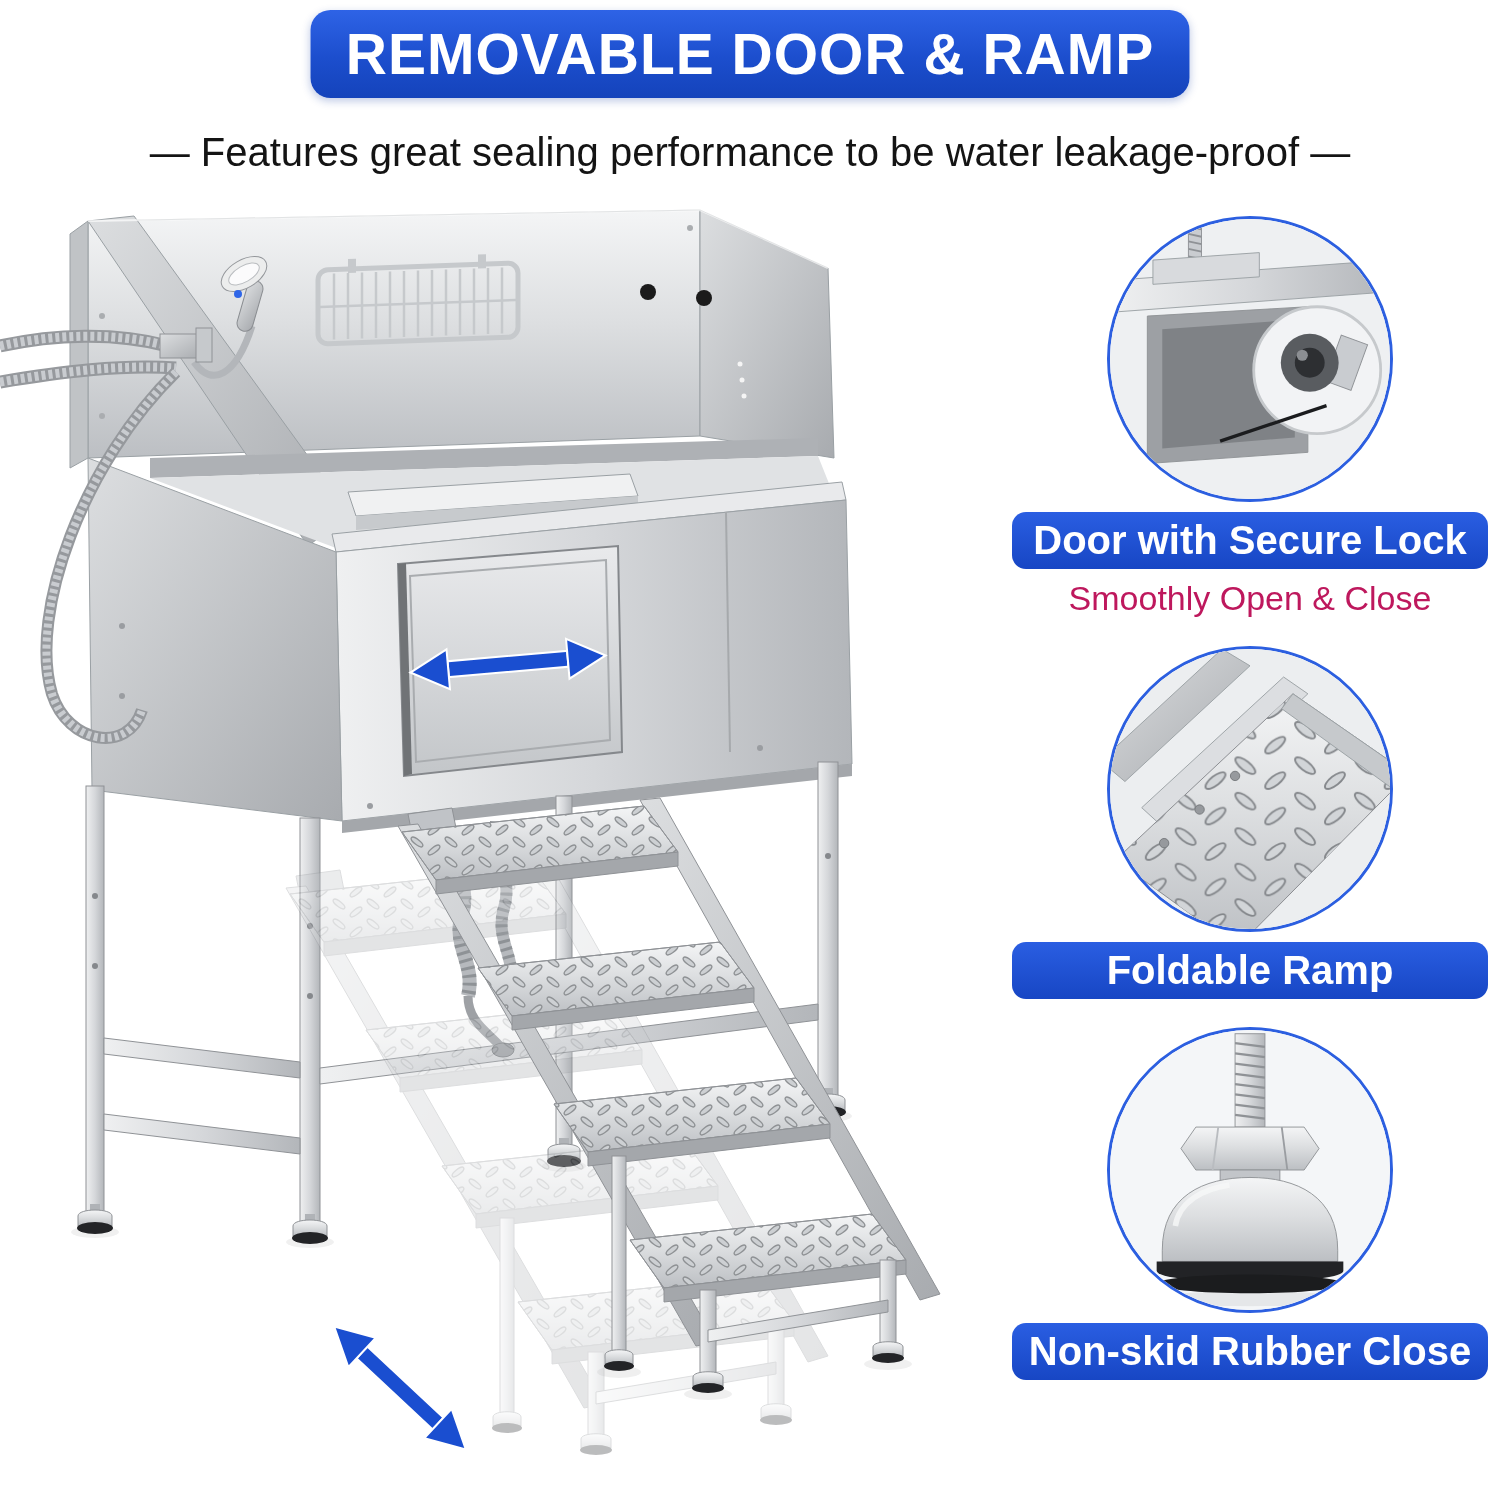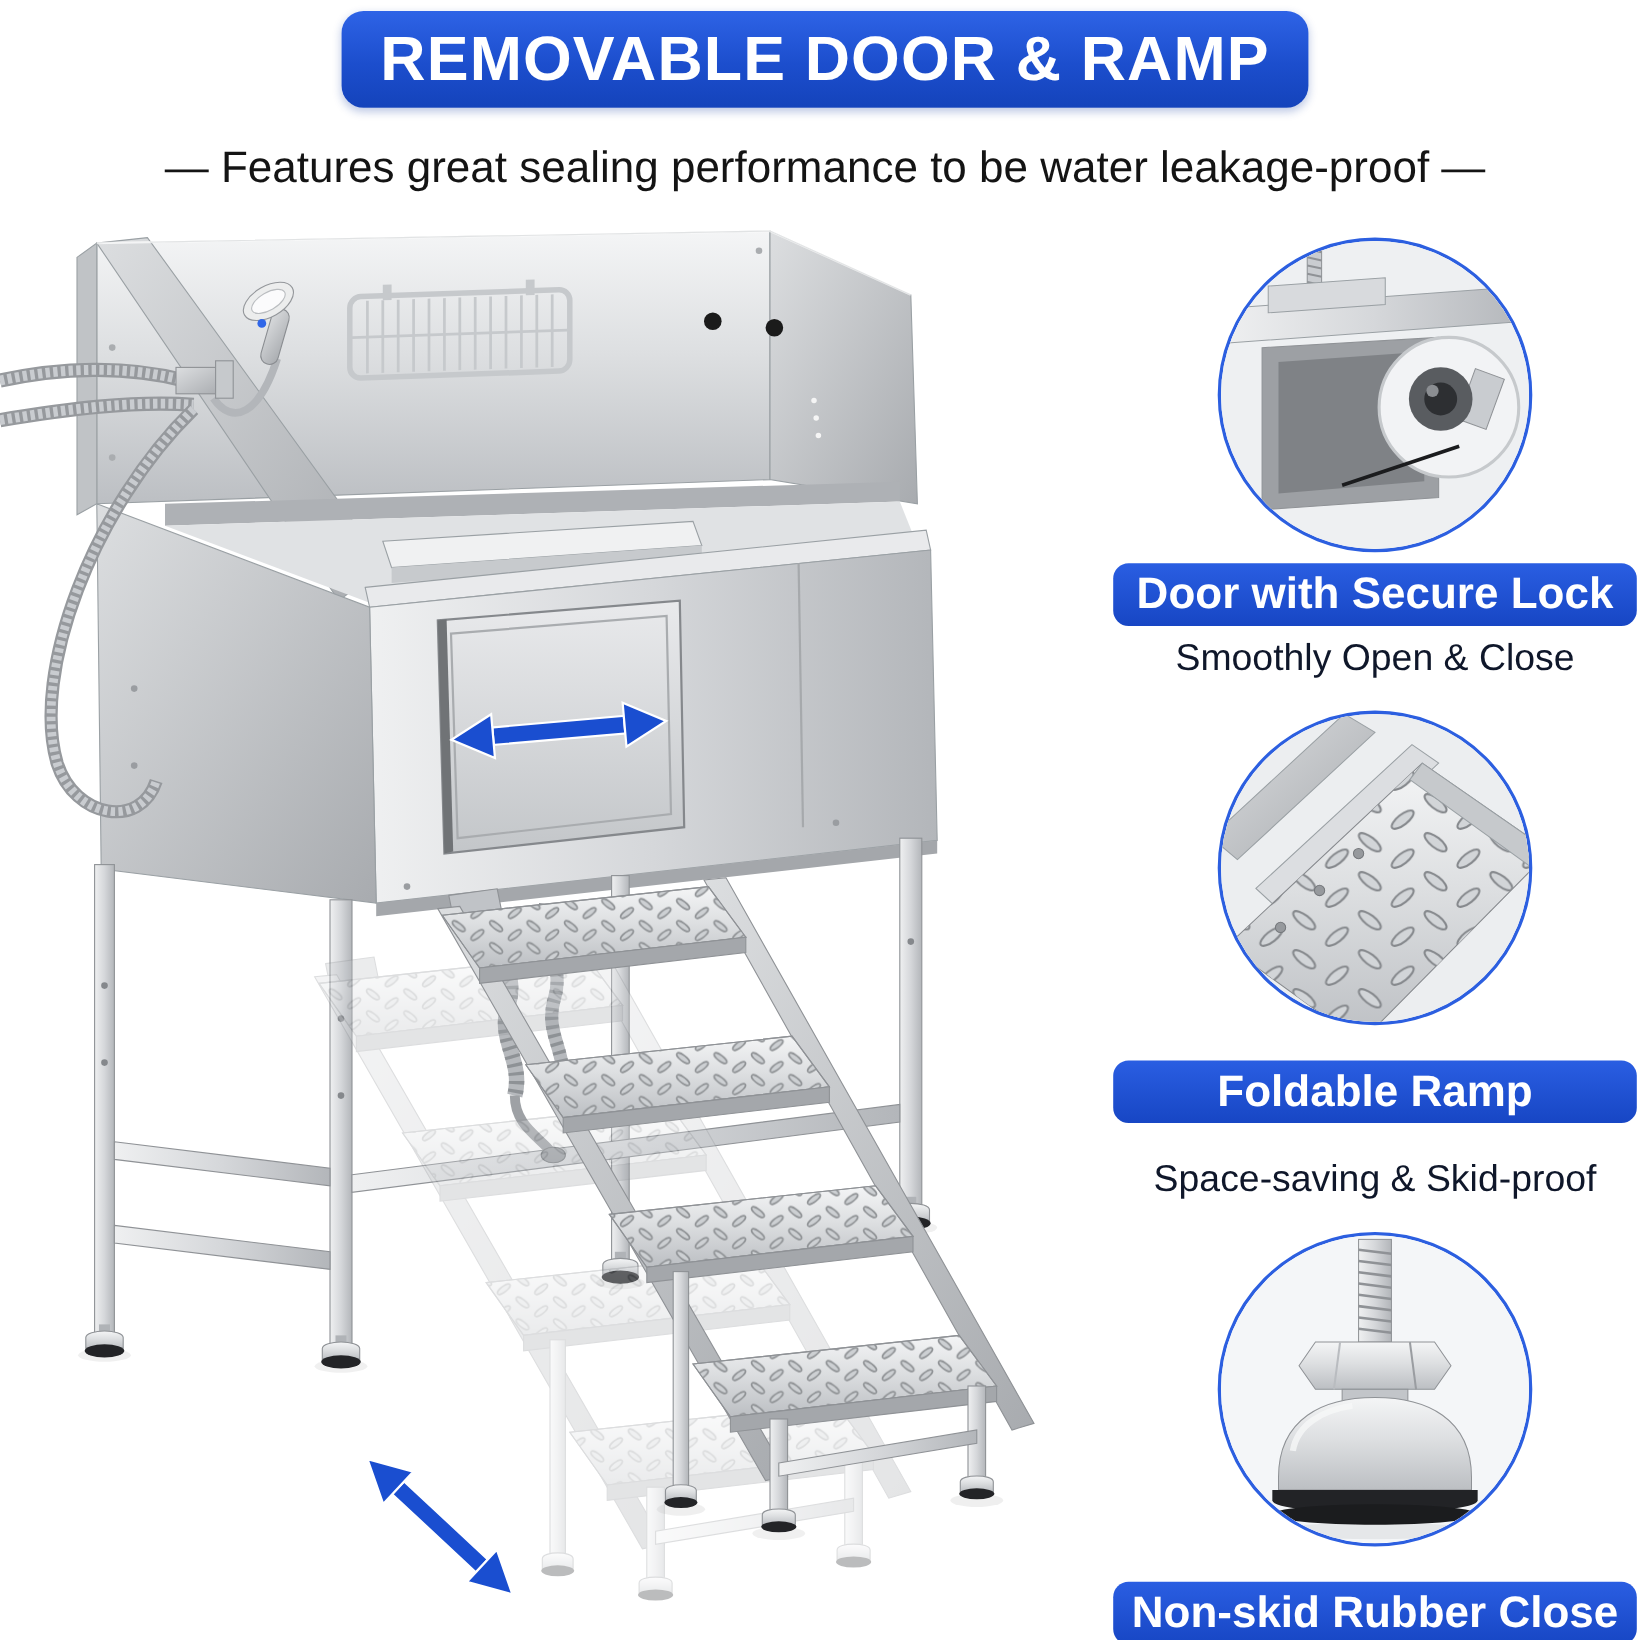--- a/index.html
+++ b/index.html
@@ -20,33 +20,33 @@
     text-align:center; font-size:40px; color:#141414;
   }
 
   .product-area { position:absolute; left:0; top:196px; width:1005px; height:1295px; }
 
   .callouts {
     position:absolute; left:1012px; top:216px; width:476px;
     display:flex; flex-direction:column; align-items:center;
   }
   .callout { display:flex; flex-direction:column; align-items:center; width:100%; }
-  .callout + .callout { margin-top:28px;gap:22px; }
+  .callout + .callout { margin-top:28px; }
   .circle {
     width:286px; height:286px; border-radius:50%;
     border:3px solid #2c5fe0; overflow:hidden; background:#ffffff; flex:none;
   }
   .circle svg { display:block; width:100%; height:100%; }
   .pill {
     margin-top:10px; width:100%; height:57px; border-radius:14px;
     background:linear-gradient(180deg,#2a5ee2 0%, #1746c4 100%);
     color:#ffffff; display:flex; align-items:center; justify-content:center;
     font-size:40px; font-weight:bold; white-space:nowrap;
   }
-  .caption { margin-top:10px; font-size:34px; color:#0f172a; white-space:nowrap; }
+  .caption { margin-top:10px; font-size:34px; color:#be185d; white-space:nowrap; }
 </style>
 </head>
 <body>
 
 <div class="page">
 
   <div class="banner">
     <span class="banner-text">REMOVABLE DOOR &amp; RAMP</span>
   </div>
 
@@ -316,21 +316,20 @@
           <polygon points="34,170 186,30 212,48 58,192" fill="#dcdee1" stroke="#9aa0a4"></polygon>
           <polygon points="6,226 196,48 320,134 136,320" fill="url(#gSteelV)" stroke="#85888c"></polygon>
           <polygon points="6,226 196,48 320,134 136,320" fill="url(#plateBig)"></polygon>
           <polygon points="196,48 320,134 306,152 184,64" fill="#c6c9cc" stroke="#9aa0a4"></polygon>
           <circle cx="58" cy="208" r="5" fill="#96999d" stroke="#75787c"></circle>
           <circle cx="96" cy="172" r="5" fill="#96999d" stroke="#75787c"></circle>
           <circle cx="134" cy="136" r="5" fill="#96999d" stroke="#75787c"></circle>
         </svg>
       </div>
       <div class="pill">Foldable Ramp</div>
-      <div class="caption">Space-saving &amp; Skid-proof</div>
     </div>
 
     <div class="callout">
       <div class="circle">
         <svg viewBox="0 0 300 300">
           <rect width="300" height="300" fill="#f4f6f8"></rect>
           <rect x="134" y="4" width="32" height="100" fill="url(#gSteelH)" stroke="#8f9296"></rect>
           <g stroke="#8f9296" stroke-width="2.5">
             <line x1="134" y1="14" x2="166" y2="18"></line>
               <line x1="134" y1="25" x2="166" y2="29"></line>

